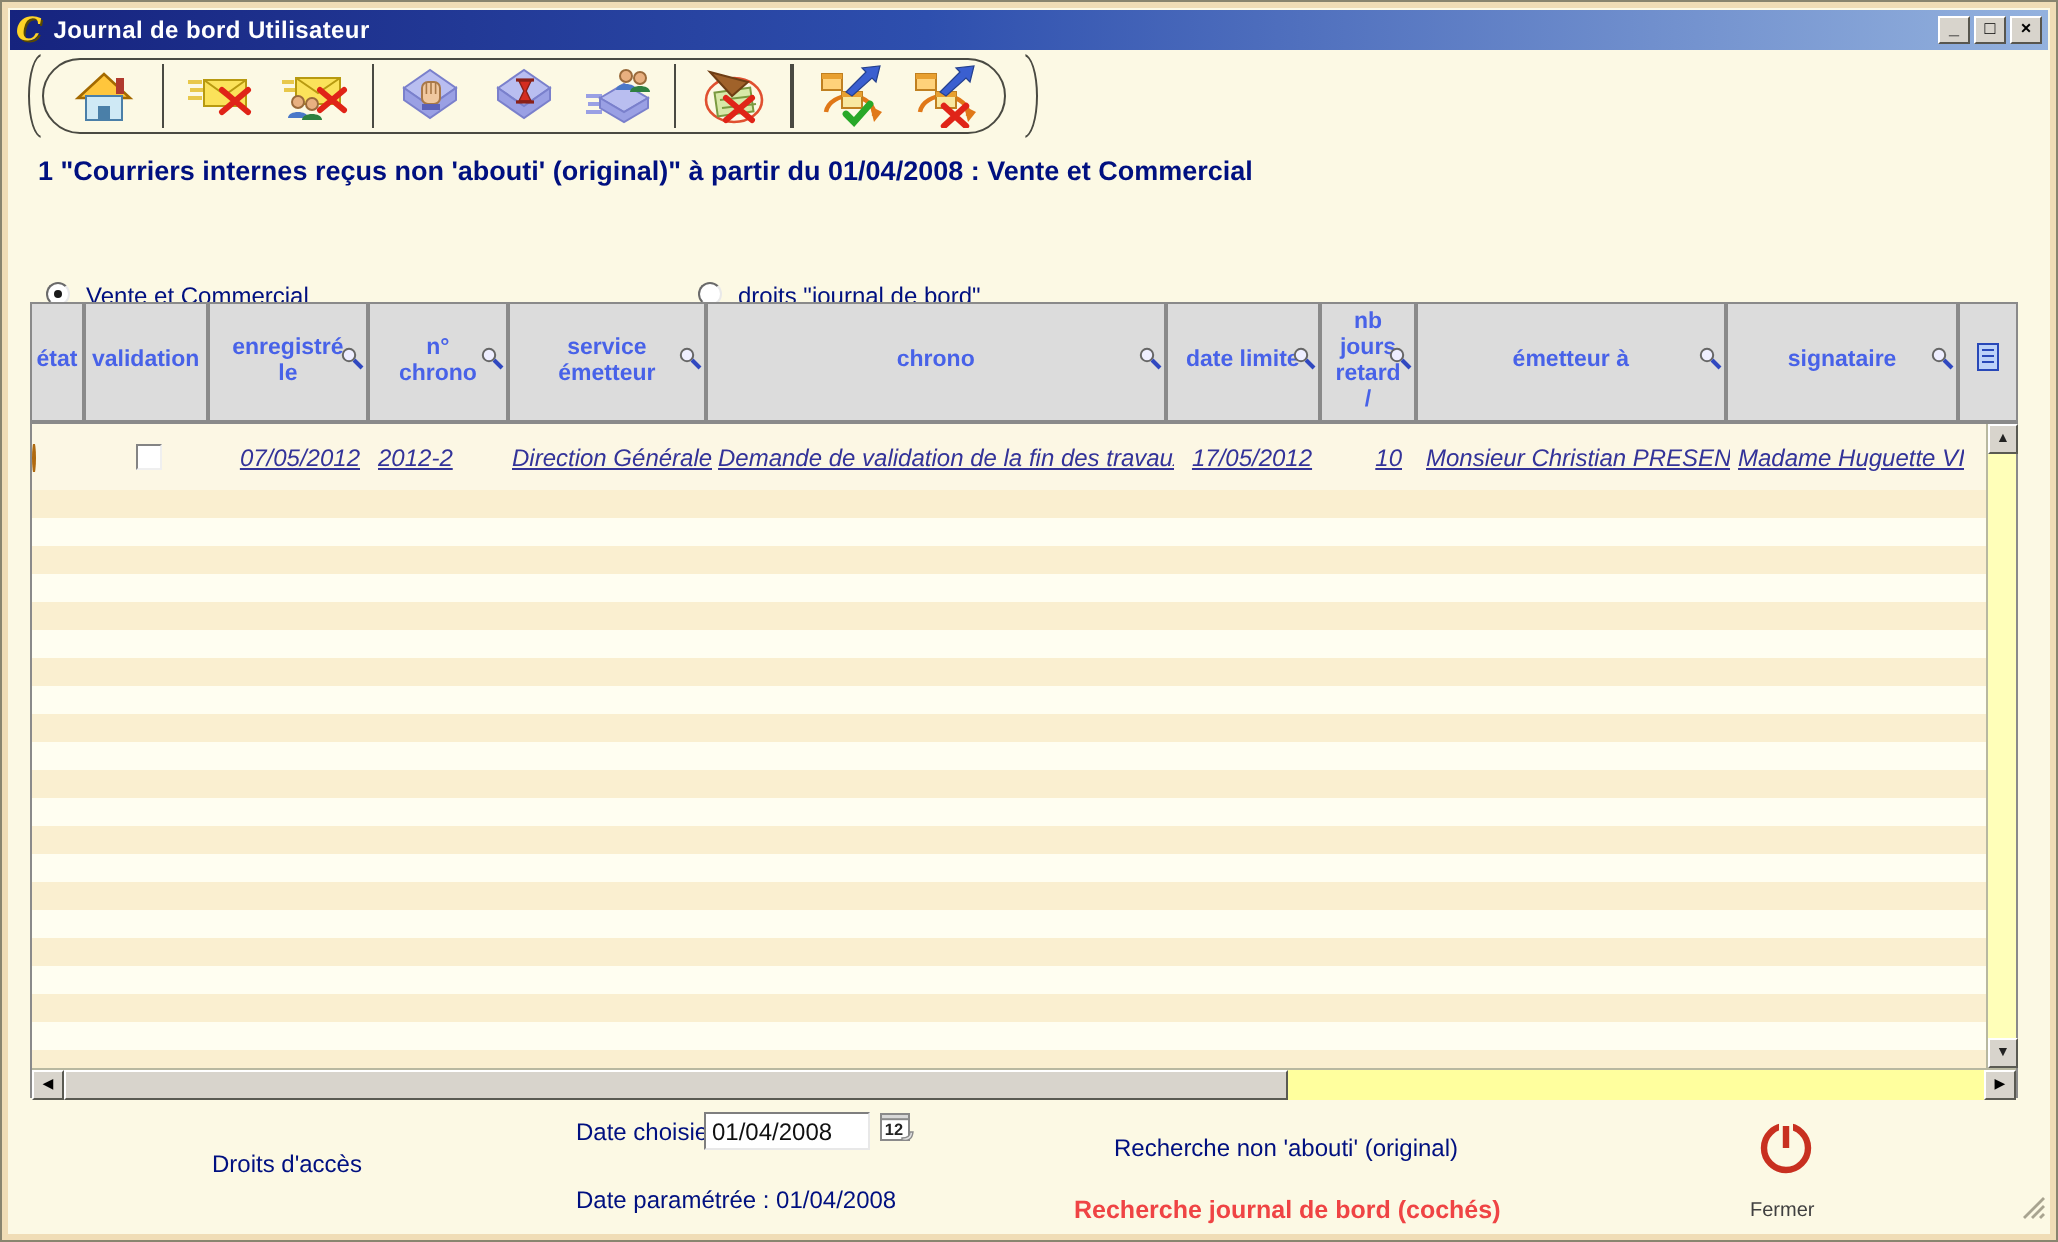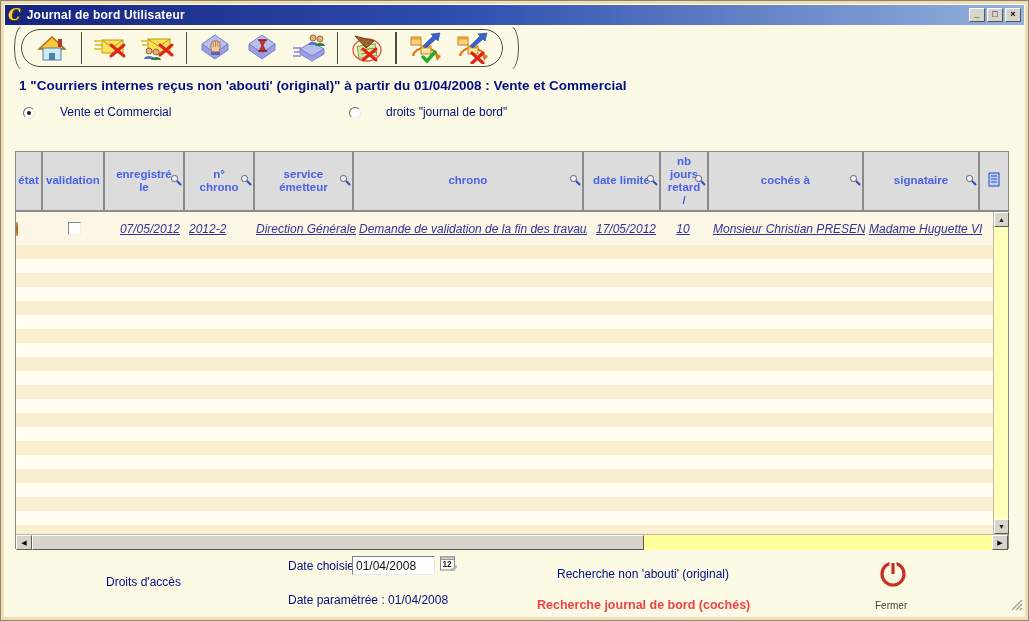--- a/index.html
+++ b/index.html
@@ -28,21 +28,21 @@
   .paren { position:absolute; width:14px; height:42px; border:1.5px solid #4A4A42;
     border-radius:50%; top:26px; }
   .paren.left  { left:13px;  clip-path:inset(0 55% 0 0); }
   .paren.right { left:504px; clip-path:inset(0 0 0 55%); }
   .tb-btn { width:38px; height:34px; display:flex; align-items:center; justify-content:center; }
   .tb-sep { width:1.5px; height:32px; background:#4A4A42; }
 
   
   .heading { position:absolute; left:18px; top:77px; font-size:13.5px; font-weight:bold; color:#001080; }
   .radio-row { position:absolute; left:0; top:104px; width:100%; height:16px; }
-  .radio-opt { position:absolute; display:flex; align-items:flex-end; gap:25px; }
+  .radio-opt { position:absolute; display:flex; align-items:flex-start; gap:8px;margin-top:36px; }
   .radio-opt.first { left:22px; } .radio-opt.second { left:348px; }
   .radio { width:12px; height:12px; border-radius:50%; background:#fff; border:1px solid;
     border-color:#6A6A6A #E9E9E9 #E9E9E9 #6A6A6A; position:relative; }
   .radio.checked::after { content:""; position:absolute; left:3px; top:3px; width:4px; height:4px;
     border-radius:50%; background:#1a1a1a; }
   .radio-label { font-size:12px; color:#001080; }
 
   
   .grid { position:absolute; left:14px; top:150px; width:994px; height:398px;
     border:1px solid #8A8A8A; background:#FFFEF1; }
@@ -290,21 +290,21 @@
         <span class="th-label">nb
 jours
 retard
 /</span>
         <span class="mag"><svg width="12" height="12" viewBox="0 0 12 12">
               <circle cx="4.5" cy="4.5" r="3.1" fill="#EEF" stroke="#666"></circle>
               <line x1="7" y1="7" x2="11" y2="11" stroke="#3048C0" stroke-width="2"></line>
             </svg></span>
       </div>
       <div class="th" style="width:156px">
-        <span class="th-label">cochés à</span>
+        <span class="th-label">émetteur à</span>
         <span class="mag"><svg width="12" height="12" viewBox="0 0 12 12">
               <circle cx="4.5" cy="4.5" r="3.1" fill="#EEF" stroke="#666"></circle>
               <line x1="7" y1="7" x2="11" y2="11" stroke="#3048C0" stroke-width="2"></line>
             </svg></span>
       </div>
       <div class="th" style="width:117px">
         <span class="th-label">signataire</span>
         <span class="mag"><svg width="12" height="12" viewBox="0 0 12 12">
               <circle cx="4.5" cy="4.5" r="3.1" fill="#EEF" stroke="#666"></circle>
               <line x1="7" y1="7" x2="11" y2="11" stroke="#3048C0" stroke-width="2"></line>
@@ -327,21 +327,21 @@
             <span class="ball"></span>
           </div>
           <div class="cell" style="width:62px">
             <span class="checkbox"></span>
           </div>
           <div class="cell" style="width:81px; text-align:right; padding-right:6px">07/05/2012</div>
           <div class="cell" style="width:70px; padding-left:3px">2012-2</div>
           <div class="cell" style="width:100px; text-align:left; padding-right:2px">Direction Générale</div>
           <div class="cell" style="width:231px; padding-left:3px">Demande de validation de la fin des travaux</div>
           <div class="cell" style="width:78px; text-align:center">17/05/2012</div>
-          <div class="cell" style="width:44px; text-align:center; padding-right:8px">10</div>
+          <div class="cell" style="width:44px; text-align:right; padding-right:8px">10</div>
           <div class="cell" style="width:156px; padding-left:4px">Monsieur Christian PRESENT,</div>
           <div class="cell" style="width:117px; padding-left:4px">Madame Huguette VITO</div>
         </div>
         <div class="stripes"></div>
       </div>
       <div class="vscroll">
         <span class="sb-btn">▲</span>
         <span class="vtrack"></span>
         <span class="sb-btn">▼</span>
       </div>

